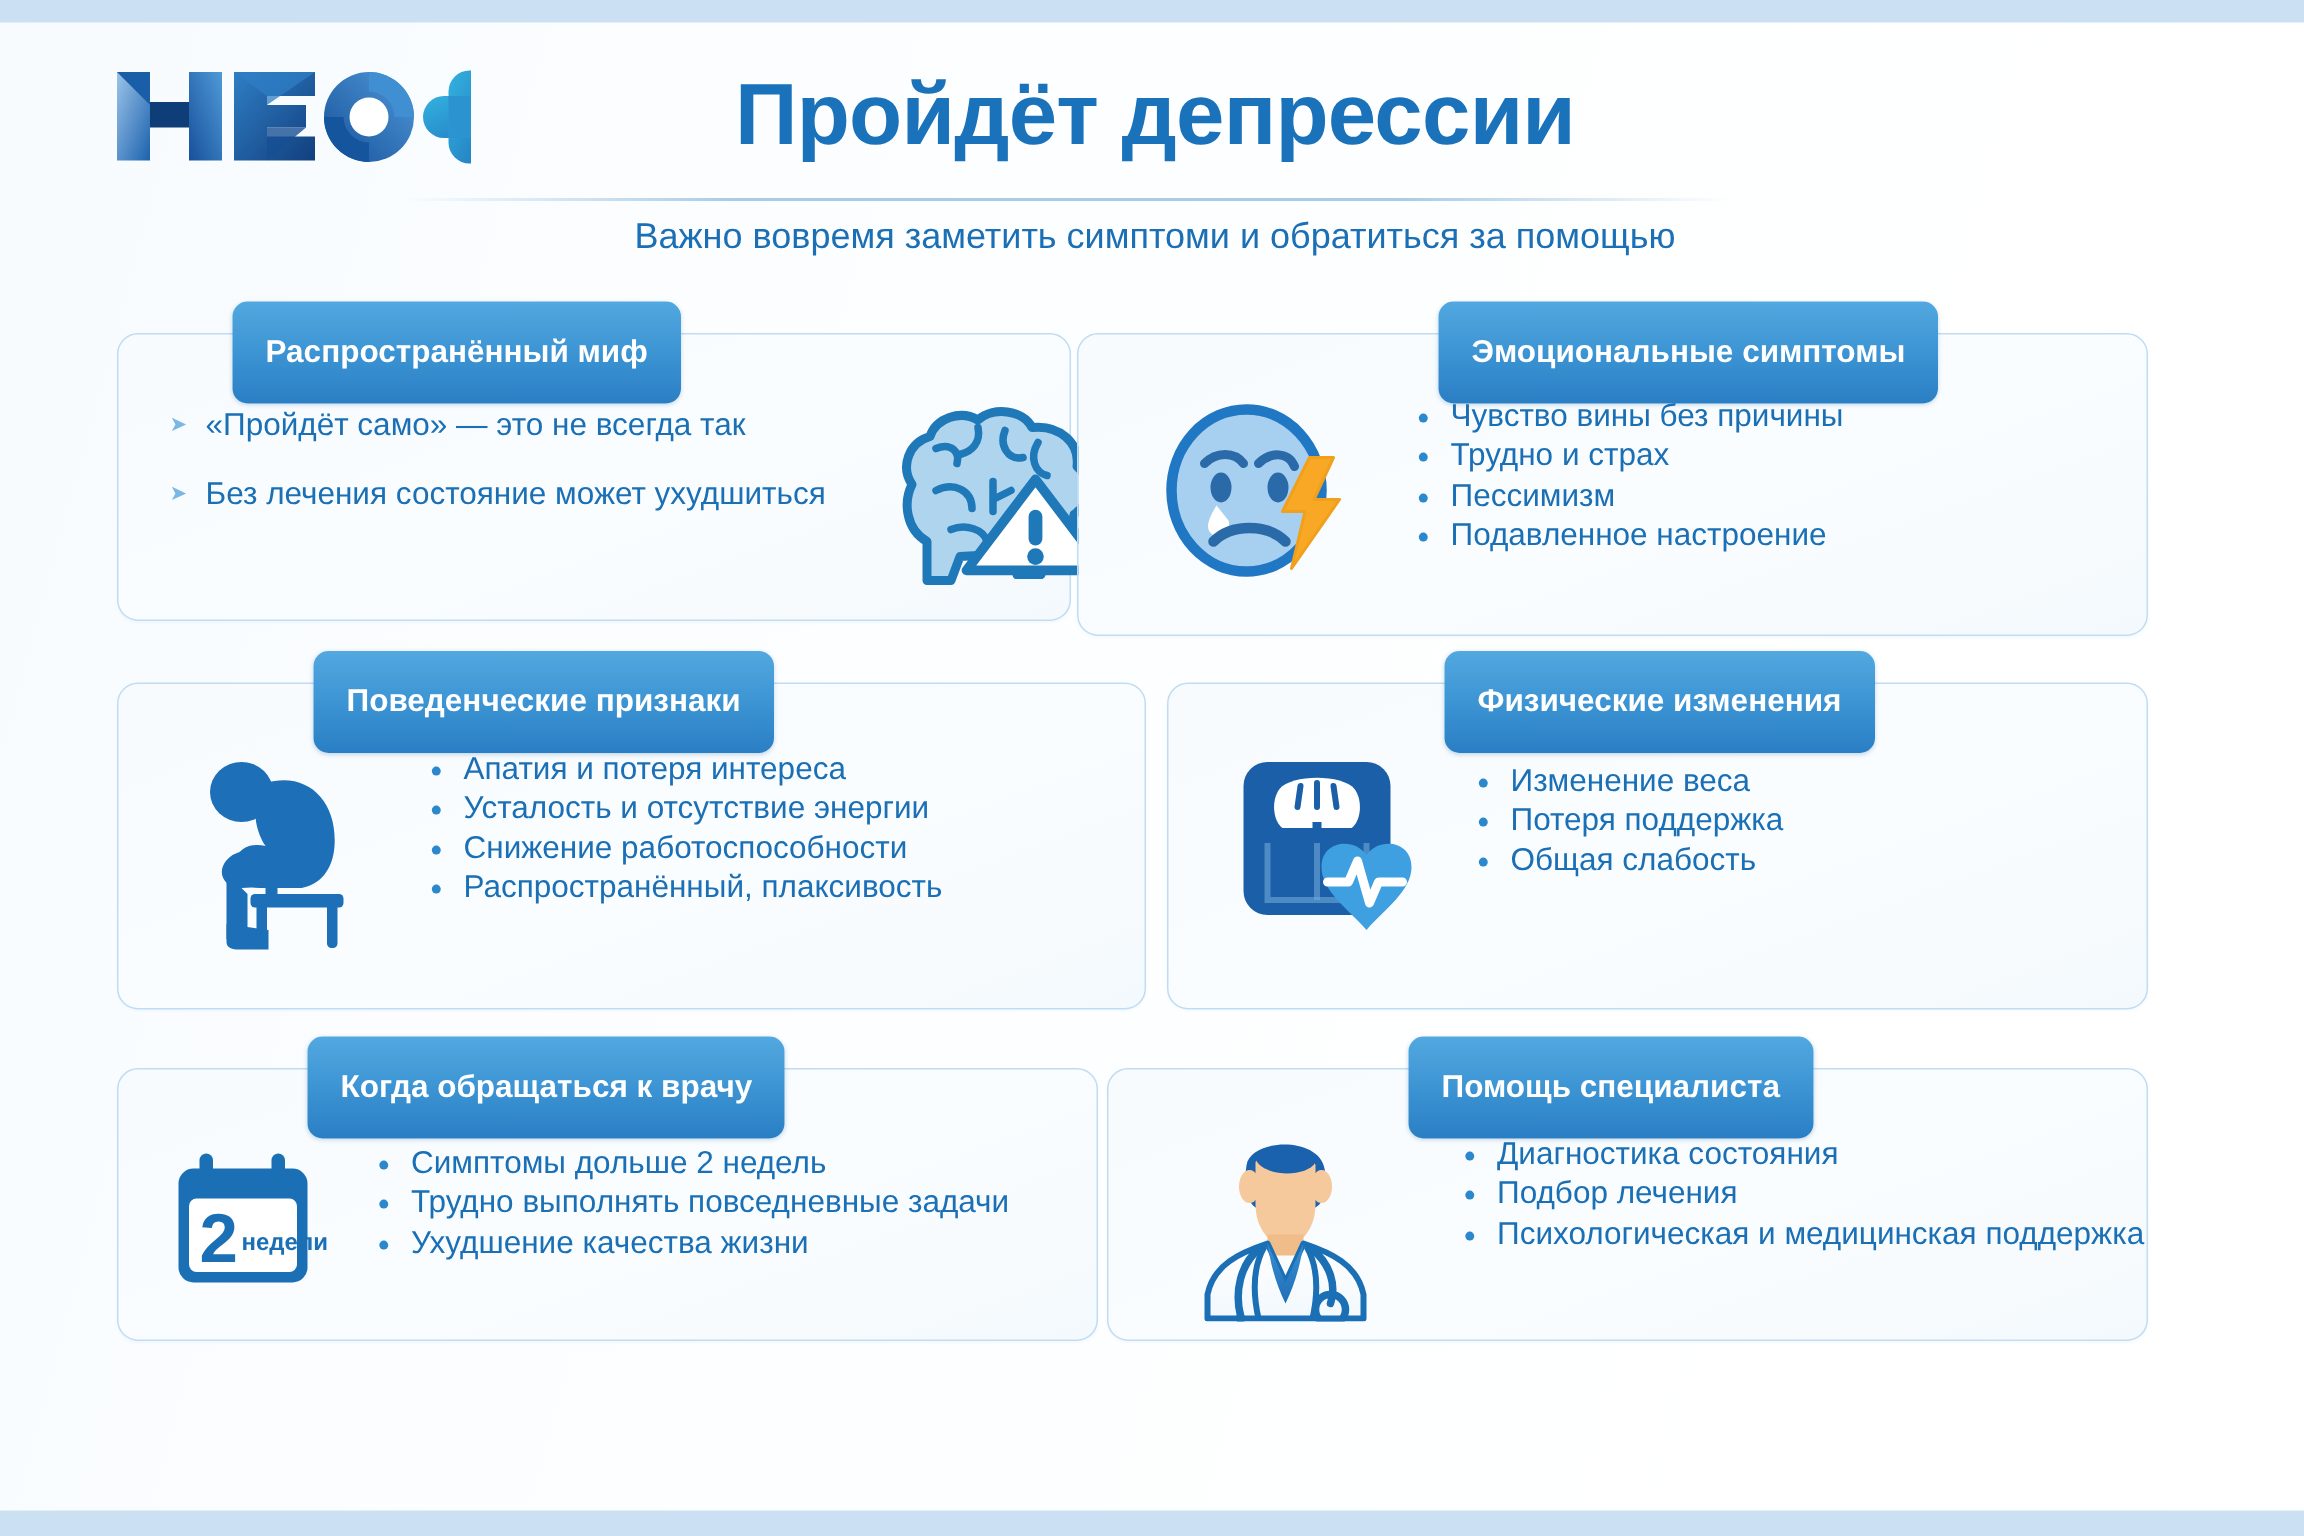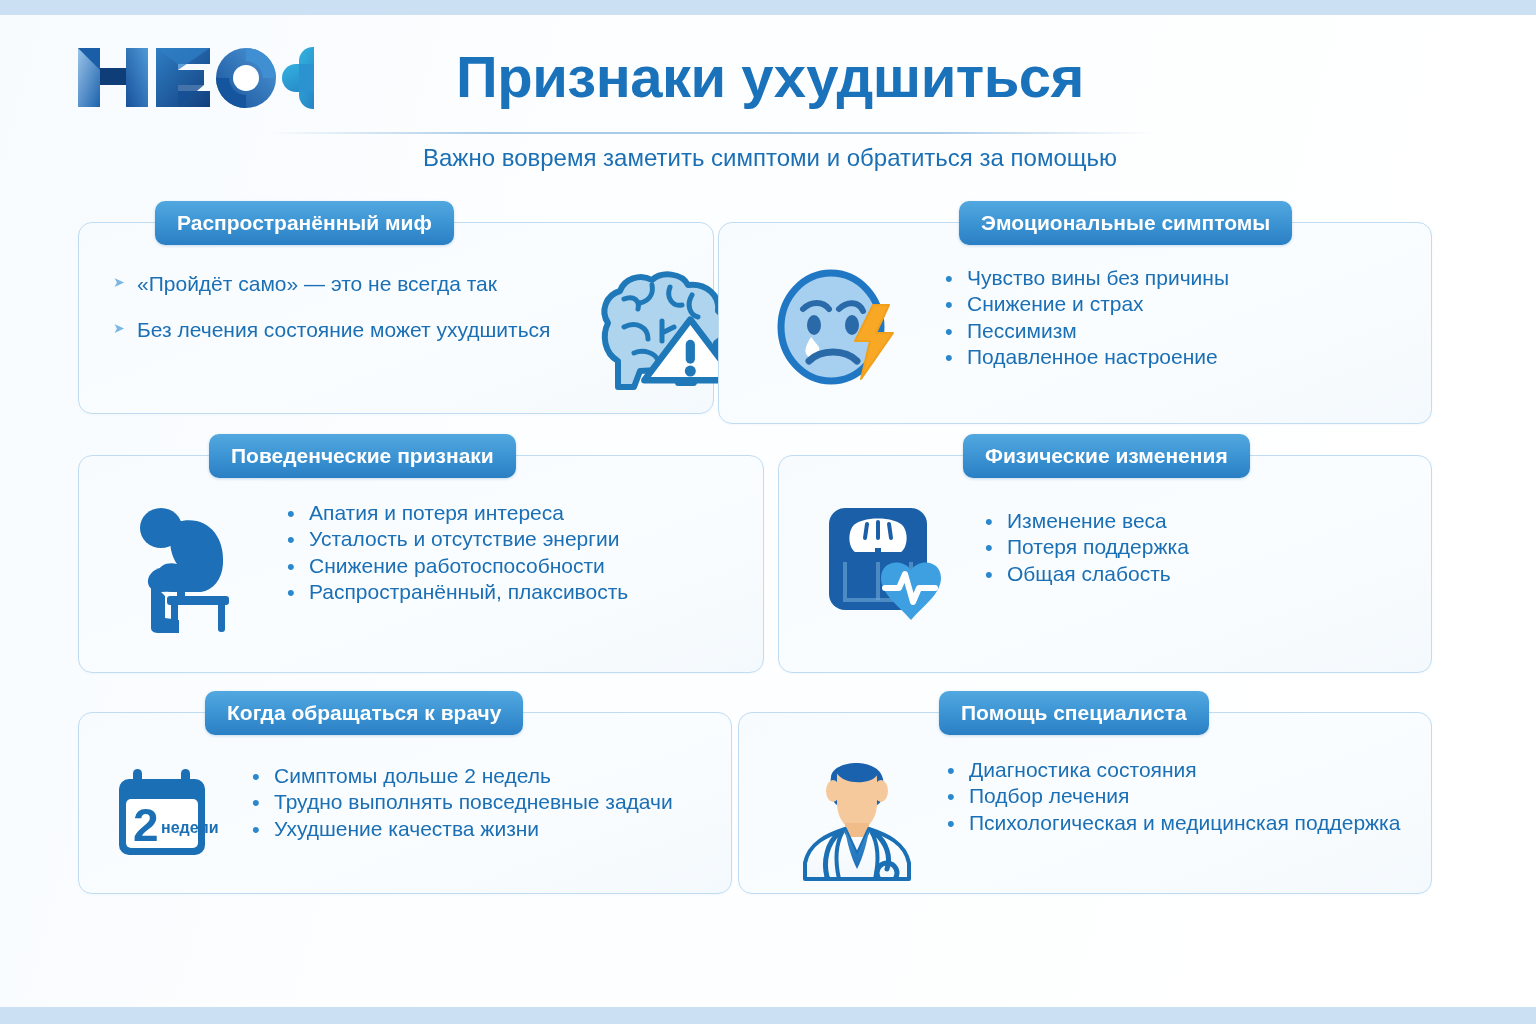--- a/index.html
+++ b/index.html
@@ -80,21 +80,21 @@
     top: -22px;
     height: 44px;
     border-radius: 10px;
     background: linear-gradient(180deg, #52a8df 0%, #3d95d4 48%, #2a7fc4 100%);
     color: #ffffff;
     font-size: 21px;
     font-weight: bold;
     display: flex;
     align-items: center;
     justify-content: center;
-    padding: 0 22px;
+    padding: 12px 22px;
     white-space: nowrap;
     box-shadow: 0 1px 3px rgba(40,110,175,0.25);
   }
   .card-body {
     position: absolute;
     left: 0; right: 0; top: 34px; bottom: 0;
     display: flex;
     align-items: flex-start;
   }
   ul.bullets {
@@ -194,21 +194,21 @@
         <circle cx="172" cy="38" r="13" fill="#ffffff"></circle>
         <path d="M172 8 A30 30 0 0 1 202 38 L189 38 A17 17 0 0 0 172 21 Z" fill="#3f8fd2"></path>
         <path d="M172 68 A30 30 0 0 1 142 38 L155 38 A17 17 0 0 0 172 55 Z" fill="#14559d"></path>
 
         <rect x="208" y="24" width="62" height="28" rx="14" fill="url(#lgD)"></rect>
         <rect x="225" y="7" width="28" height="62" rx="14" fill="url(#lgD)"></rect>
         <rect x="225" y="24" width="28" height="28" fill="#2b93cf"></rect>
       </svg>
     </div>
 
-    <div class="title">Признаки ухудшиться</div>
+    <div class="title">Пройдёт депрессии</div>
     <div class="title-rule"></div>
     <div class="subtitle">Важно вовремя заметить симптоми и обратиться за помощью</div>
   </div>
 
   <div class="card" id="card-myth">
     <div class="card-head" id="head-myth">Распространённый миф</div>
     <div class="card-body" style="padding-left:34px; padding-top:8px;">
       <ul class="bullets arrows" style="margin-top:6px; line-height:1.9;">
         <li>«Пройдёт само» — это не всегда так</li>
         <li style="margin-top:20px;">Без лечения состояние может ухудшиться</li>
@@ -246,21 +246,21 @@
           <path d="M70 46 C78 38 90 38 94 48" fill="none" stroke="#2b6aa8" stroke-width="6" stroke-linecap="round"></path>
           <ellipse cx="45" cy="62" rx="7" ry="10" fill="#2b6aa8"></ellipse>
           <ellipse cx="83" cy="62" rx="7" ry="10" fill="#2b6aa8"></ellipse>
           <path d="M42 74 C36 84 34 90 40 94 C46 98 52 92 50 84 Z" fill="#ffffff"></path>
           <path d="M40 98 C52 86 76 86 88 98" fill="none" stroke="#2b6aa8" stroke-width="7" stroke-linecap="round"></path>
           <path d="M104 42 L86 78 L101 78 L92 116 L124 70 L107 70 L120 42 Z" fill="#f9a825" stroke="#f0a01a" stroke-width="2" stroke-linejoin="round"></path>
         </svg>
       </div>
       <ul class="bullets" style="margin-left:34px; margin-top:4px; line-height:2.05;">
         <li>Чувство вины без причины</li>
-        <li>Снижение и страх</li>
+        <li>Трудно и страх</li>
         <li>Пессимизм</li>
         <li>Подавленное настроение</li>
       </ul>
     </div>
   </div>
 
   <div class="card" id="card-behavior">
     <div class="card-head" id="head-behavior">Поведенческие признаки</div>
     <div class="card-body" style="padding-left:54px; padding-top:8px;">
       <div class="icon-wrap" style="margin-top:2px;">
@@ -330,21 +330,21 @@
       <ul class="bullets" style="margin-left:24px; margin-top:2px; line-height:2.1;">
         <li>Симптомы дольше 2 недель</li>
         <li>Трудно выполнять повседневные задачи</li>
         <li>Ухудшение качества жизни</li>
       </ul>
     </div>
   </div>
 
   <div class="card" id="card-help">
     <div class="card-head" id="head-help">Помощь специалиста</div>
-    <div class="card-body" style="padding-left:48px; padding-top:4px;">
+    <div class="card-body" style="padding-left:48px; padding-top:4px;gap:29px;">
       <div class="icon-wrap">
         <svg width="140" height="130" viewBox="0 0 140 130">
           <defs>
             <linearGradient id="coatG" x1="0" y1="0" x2="0" y2="1">
               <stop offset="0" stop-color="#ffffff"></stop>
                 <stop offset="1" stop-color="#f2f8fd"></stop>
             </linearGradient>
             <linearGradient id="scrubG" x1="0" y1="0" x2="0" y2="1">
               <stop offset="0" stop-color="#3a8ed0"></stop>
                 <stop offset="1" stop-color="#1f6fb8"></stop>

